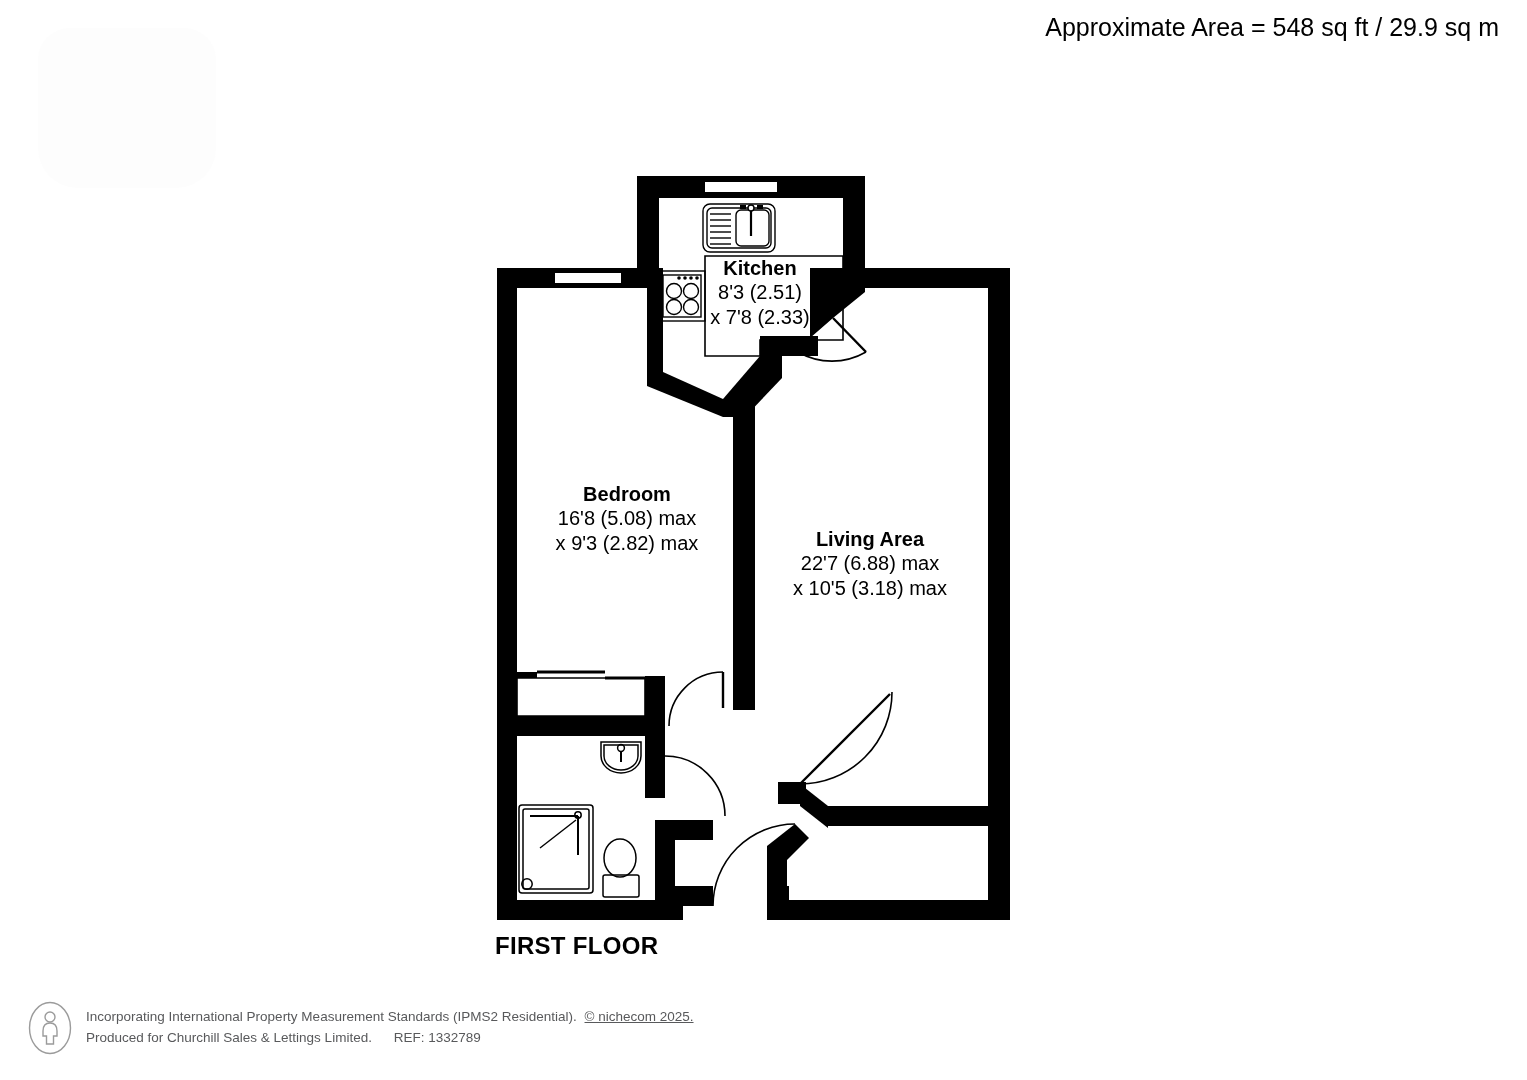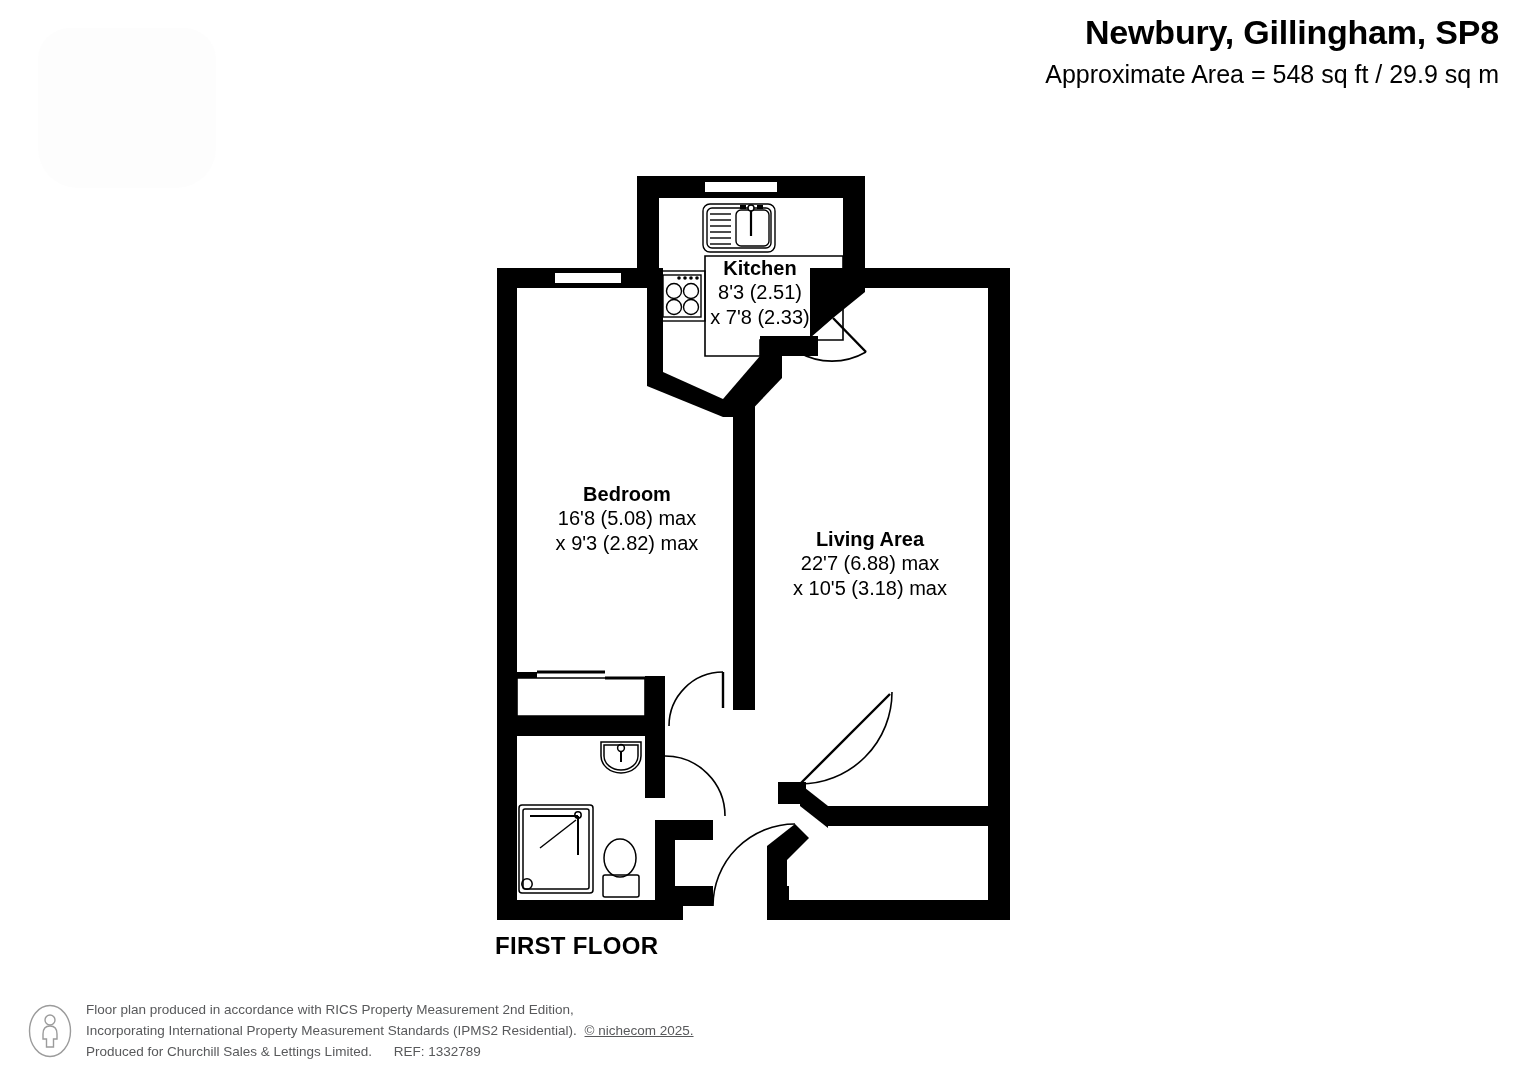--- a/index.html
+++ b/index.html
@@ -124,21 +124,20 @@
   .footer-line { white-space: nowrap; }
   .footer-copy { margin-left: 4px; text-decoration: underline; }
   .footer-ref { margin-left: 18px; }
 </style>
 </head>
 <body>
 
 <div class="watermark"></div>
 
 <div class="header">
-  <div class="header-title">Newbury, Gillingham, SP8</div>
   <div class="header-area">Approximate Area = 548 sq ft / 29.9 sq m</div>
 </div>
 
 <div class="plan-wrap">
 
   <svg class="plan-svg" width="1527" height="1080" viewBox="0 0 1527 1080">
 
     <g fill="#000000">
 
       <rect x="637" y="176" width="68" height="22"></rect>
@@ -313,23 +312,20 @@
   <div class="floor-caption">FIRST FLOOR</div>
 </div>
 
 <div class="footer">
   <svg class="footer-icon" viewBox="0 0 44 56">
     <ellipse cx="22" cy="28" rx="20.5" ry="25.5" fill="none" stroke="#9b9b9b" stroke-width="1.4"></ellipse>
     <circle cx="22" cy="17" r="5" fill="none" stroke="#9b9b9b" stroke-width="1.4"></circle>
     <path d="M 22,23 C 16,23 15,27 15,31 L 15,36 L 18.5,36 L 18.5,44 L 25.5,44 L 25.5,36 L 29,36 L 29,31 C 29,27 28,23 22,23 Z" fill="none" stroke="#9b9b9b" stroke-width="1.4"></path>
   </svg>
   <div class="footer-text">
-    <div class="footer-line">
-      <span>Floor plan produced in accordance with RICS Property Measurement 2nd Edition,</span>
-    </div>
     <div class="footer-line">
       <span>Incorporating International Property Measurement Standards (IPMS2 Residential).</span>
       <span class="footer-copy">© nichecom 2025.</span>
     </div>
     <div class="footer-line">
       <span>Produced for Churchill Sales &amp; Lettings Limited.</span>
       <span class="footer-ref">REF: 1332789</span>
     </div>
   </div>
 </div>

